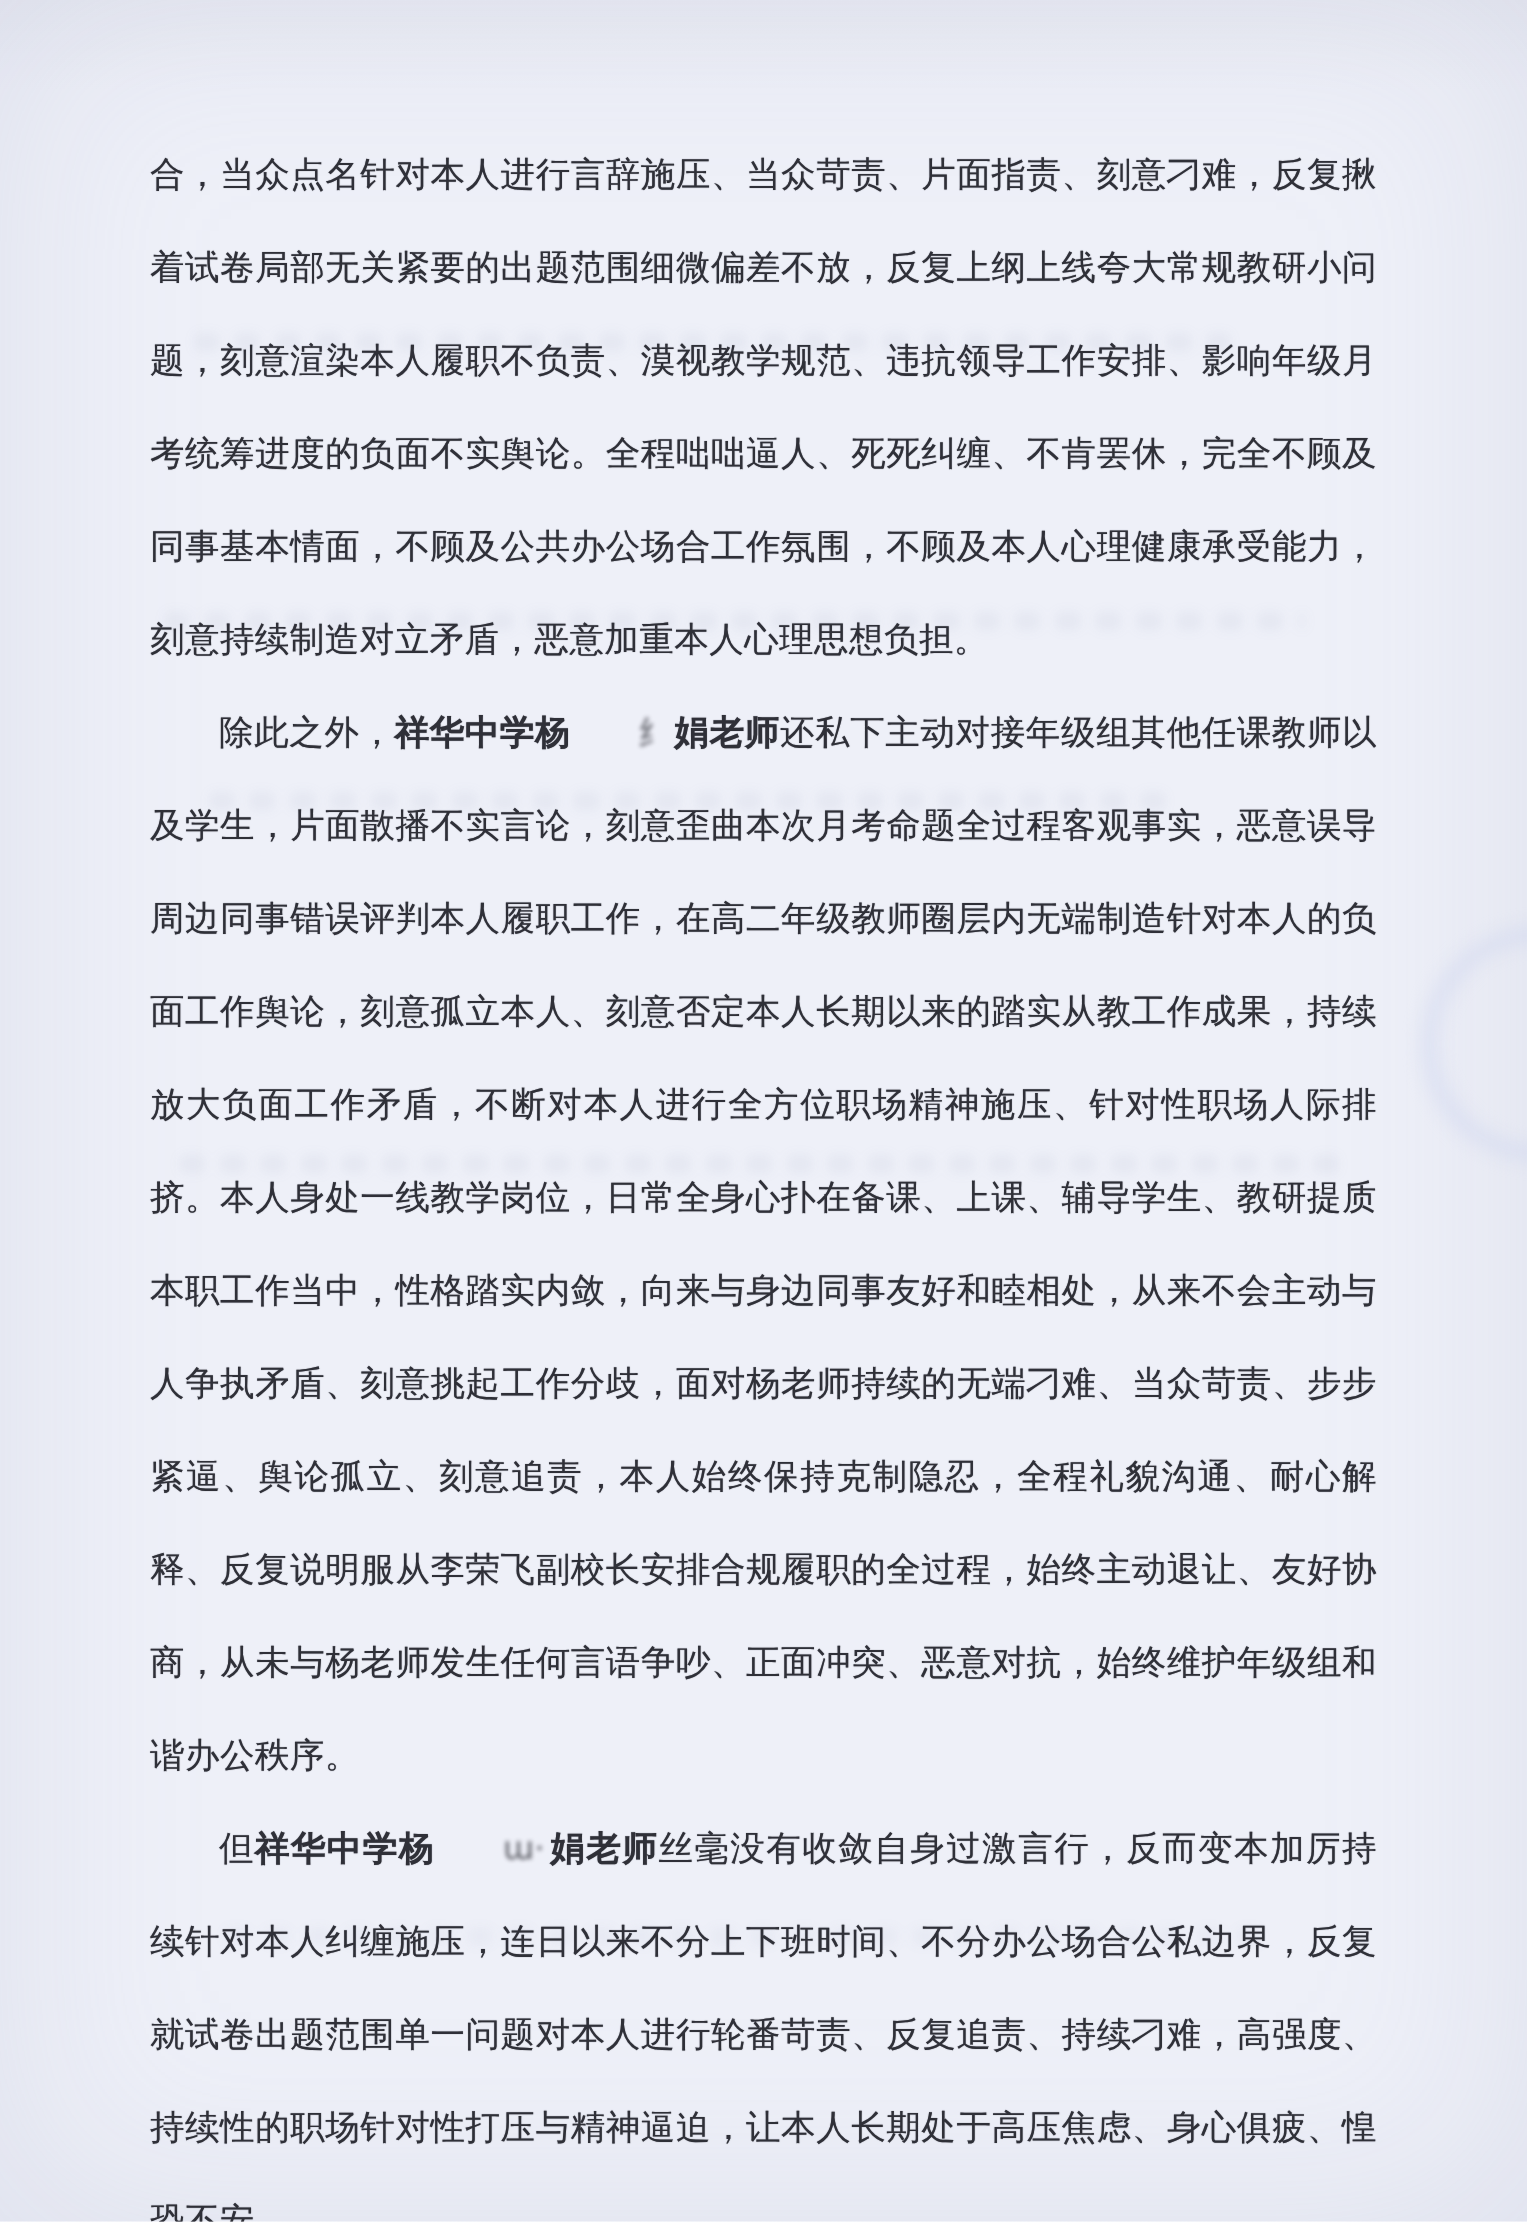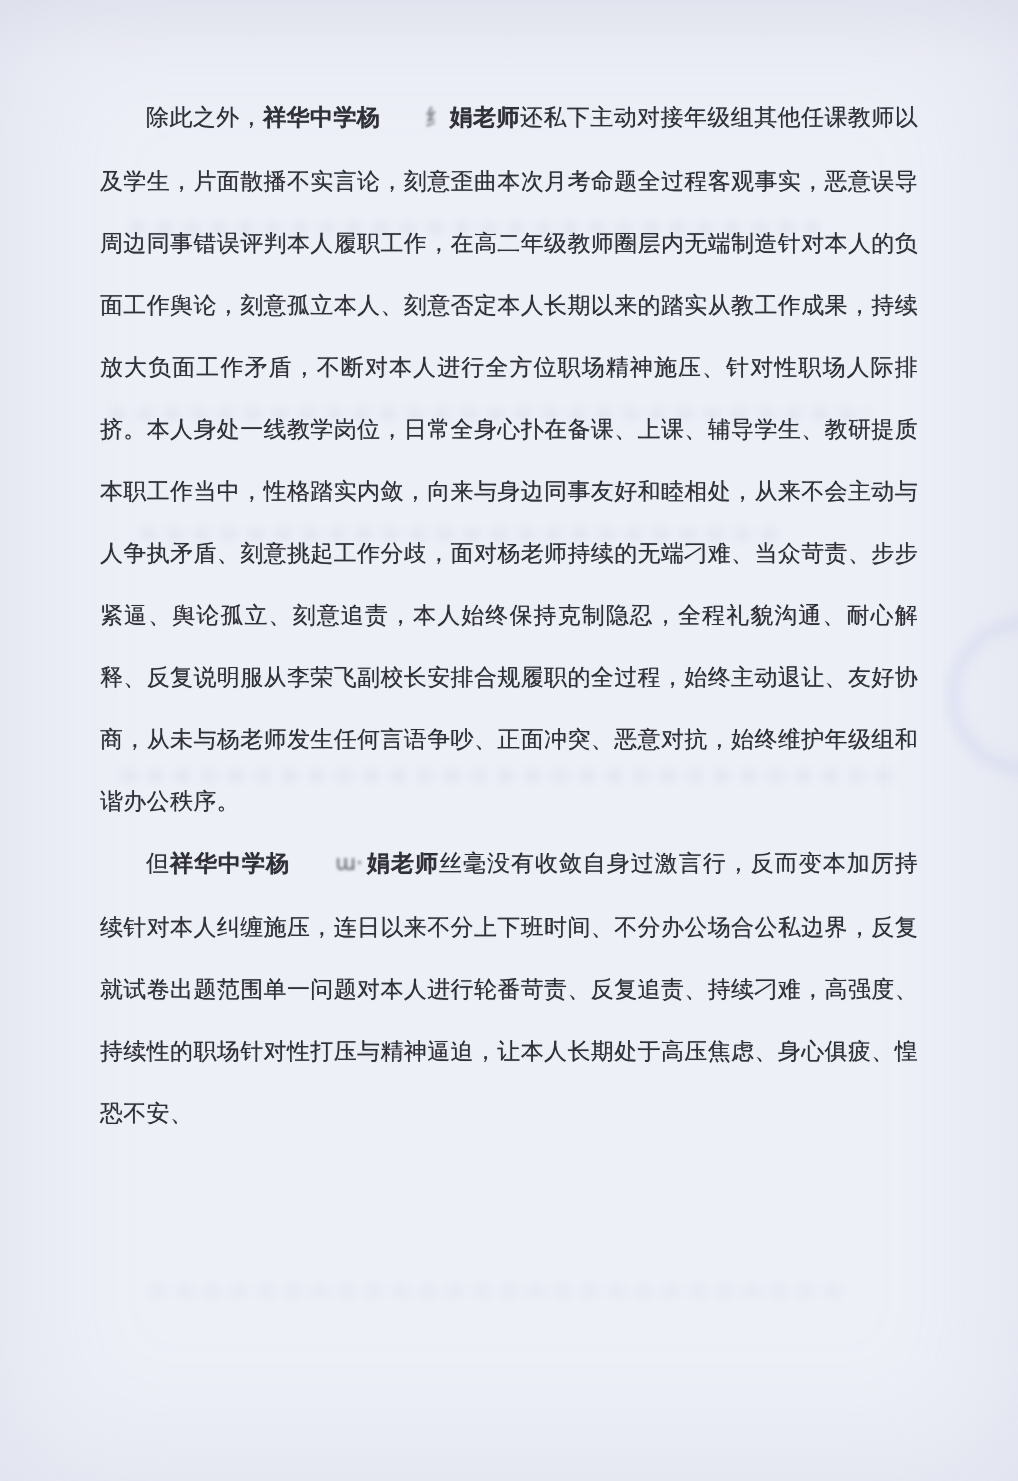--- a/index.html
+++ b/index.html
@@ -23,21 +23,21 @@
     width: 818px;
     color: #2f3038;
     font-size: 23px;
     line-height: 62px;
     letter-spacing: 0.3px;
     text-align: justify;
     text-shadow: 0 0 0.7px rgba(47, 48, 58, 0.65);
   }
   .doc p { margin: 0; }
   .doc p.indent { text-indent: 2em; }
-  .doc .bold { font-weight: bold; font-family: Liberation Mono, monospace; }
+  .doc .bold { font-weight: bold; }
   .doc .smudge {
     display: inline-block;
     filter: blur(1.7px);
     opacity: 0.72;
     transform: scale(0.92);
   }
   .ghost {
     position: absolute;
     height: 12px;
     filter: blur(4px);
@@ -64,15 +64,16 @@
 
 <div class="vignette"></div>
 <div class="ghost" style="left:130px; top:222px; width:690px;"></div>
 <div class="ghost" style="left:110px; top:408px; width:760px;"></div>
 <div class="ghost" style="left:140px; top:528px; width:640px;"></div>
 <div class="ghost" style="left:120px; top:770px; width:780px;"></div>
 <div class="ghost" style="left:150px; top:1285px; width:700px; opacity:0.4;"></div>
 <div class="wm-circle"></div>
 
 <article class="doc">
+    <p><span>合，当众点名针对本人进行言辞施压、当众苛责、片面指责、刻意刁难，反复揪着试卷局部无关紧要的出题范围细微偏差不放，反复上纲上线夸大常规教研小问题，刻意渲染本人履职不负责、漠视教学规范、违抗领导工作安排、影响年级月考统筹进度的负面不实舆论。全程咄咄逼人、死死纠缠、不肯罢休，完全不顾及同事基本情面，不顾及公共办公场合工作氛围，不顾及本人心理健康承受能力，刻意持续制造对立矛盾，恶意加重本人心理思想负担。</span></p>
     <p class="indent"><span>除此之外，</span><span class="bold">祥华中学杨</span><span class="smudge">纟</span><span class="bold">娟老师</span><span>还私下主动对接年级组其他任课教师以及学生，片面散播不实言论，刻意歪曲本次月考命题全过程客观事实，恶意误导周边同事错误评判本人履职工作，在高二年级教师圈层内无端制造针对本人的负面工作舆论，刻意孤立本人、刻意否定本人长期以来的踏实从教工作成果，持续放大负面工作矛盾，不断对本人进行全方位职场精神施压、针对性职场人际排挤。本人身处一线教学岗位，日常全身心扑在备课、上课、辅导学生、教研提质本职工作当中，性格踏实内敛，向来与身边同事友好和睦相处，从来不会主动与人争执矛盾、刻意挑起工作分歧，面对杨老师持续的无端刁难、当众苛责、步步紧逼、舆论孤立、刻意追责，本人始终保持克制隐忍，全程礼貌沟通、耐心解释、反复说明服从李荣飞副校长安排合规履职的全过程，始终主动退让、友好协商，从未与杨老师发生任何言语争吵、正面冲突、恶意对抗，始终维护年级组和谐办公秩序。</span></p>
     <p class="indent"><span>但</span><span class="bold">祥华中学杨</span><span class="smudge">ɯ·</span><span class="bold">娟老师</span><span>丝毫没有收敛自身过激言行，反而变本加厉持续针对本人纠缠施压，连日以来不分上下班时间、不分办公场合公私边界，反复就试卷出题范围单一问题对本人进行轮番苛责、反复追责、持续刁难，高强度、持续性的职场针对性打压与精神逼迫，让本人长期处于高压焦虑、身心俱疲、惶恐不安、</span></p>
   </article>
 
 </body></html>

